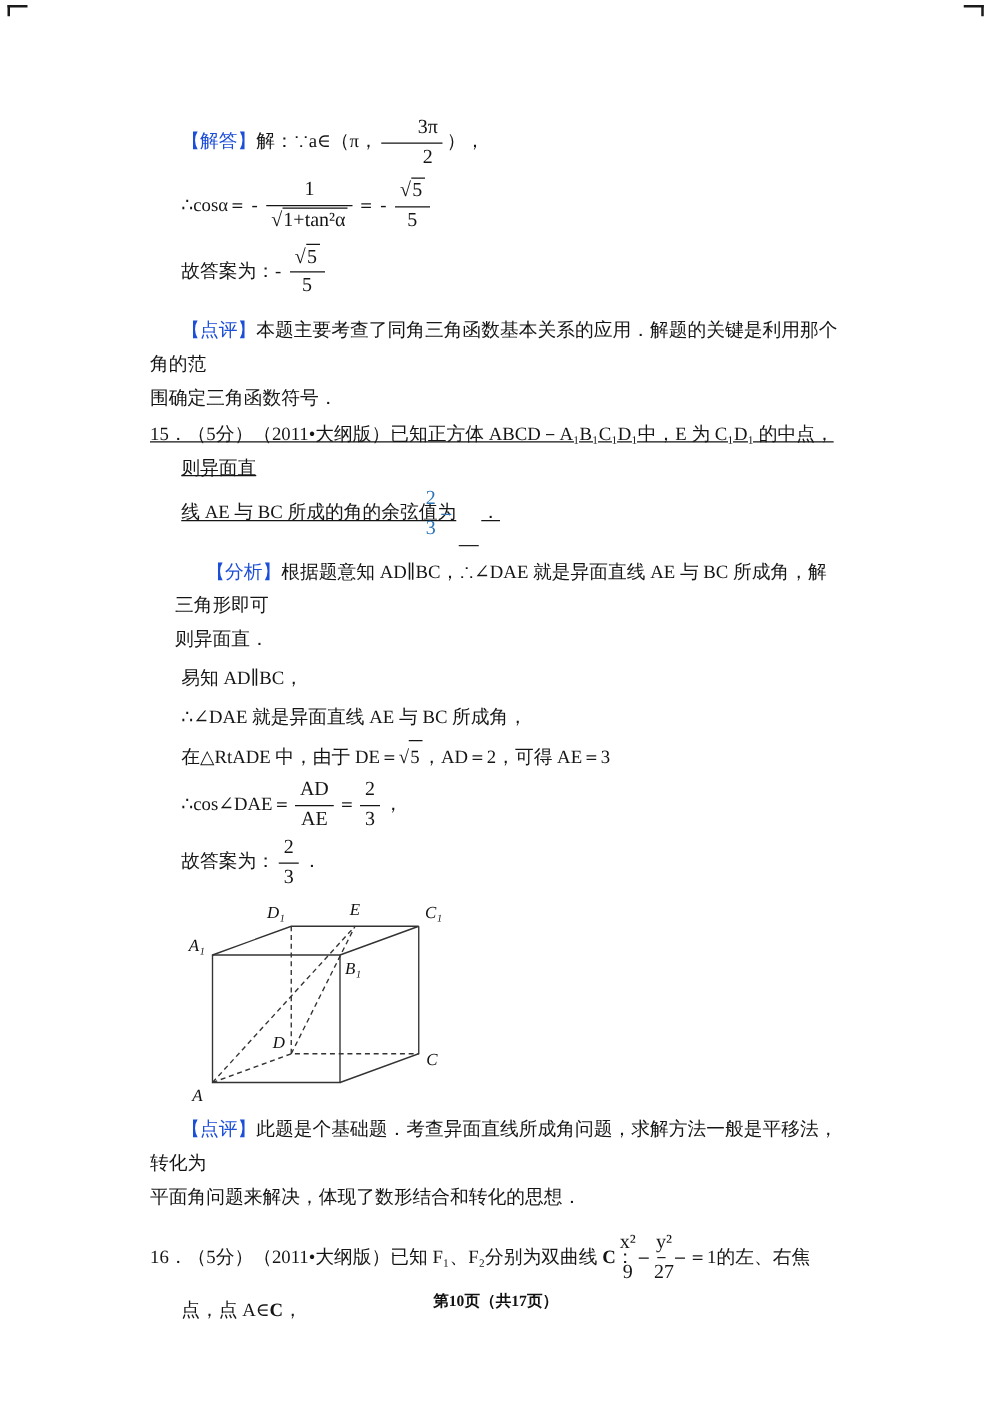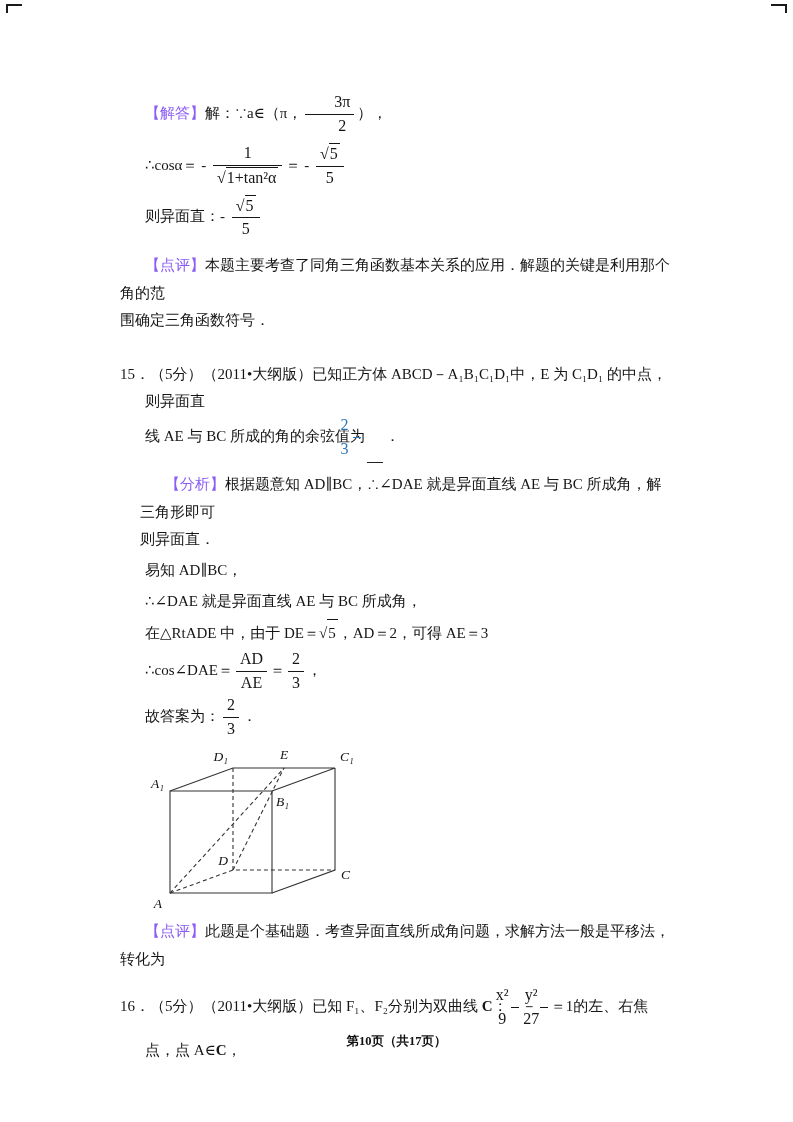--- a/index.html
+++ b/index.html
@@ -15,23 +15,23 @@
   .content { position:absolute; left:120px; top:92px; width:556px; }
 
   p { margin:0; }
   .t { line-height:27px; }
   .f { line-height:40px; }
   .F { line-height:52px; }
   .tagp { text-indent:25px; }
   .q { padding-left:25px; text-indent:-25px; }
   .ind { margin-left:25px; }
   .mt2 { margin-top:2px; } .mt4 { margin-top:4px; } .mt6 { margin-top:6px; }
-  .mt8 { margin-top:8px;margin-left:20px; } .mt12 { margin-top:12px; } .mt20 { margin-top:27px; }
+  .mt8 { margin-top:8px;margin-left:20px; } .mt12 { margin-top:12px; } .mt20 { margin-top:2px;text-decoration:underline; }
 
-  .tag { color:#8b5cf6;font-family:Liberation Mono, monospace; }
+  .tag { color:#1d4ed8; }
 
   .frac { display:inline-block; vertical-align:middle; text-align:center;
           margin:0 3px; font-size:16px; line-height:1.3; }
   .frac .num { display:block; border-bottom:1px solid currentColor; padding:0 4px 1px; }
   .frac .den { display:block; padding:1px 4px 0; }
 
   .sqrt { display:inline-block; white-space:nowrap; }
   .sqrt .sign { display:inline-block; }
   .sqrt .rad  { display:inline-block; border-top:1px solid currentColor; padding:0 2px 0 1px; }
 
@@ -52,21 +52,21 @@
 <div class="corner tl"></div>
 <div class="corner tr"></div>
 
 <div class="content">
 
   <p class="f tagp"><span class="tag">【解答】</span><span>解：∵a∈（π，</span><span class="frac"><span class="num">3π</span><span class="den">2</span></span><span>），</span></p>
 
 
   <p class="F ind mt2"><span>∴cosα＝ - </span><span class="frac"><span class="num">1</span><span class="den"><span class="sqrt"><span class="sign">√</span><span class="rad">1+tan²α</span></span></span></span><span>＝ - </span><span class="frac"><span class="num"><span class="sqrt"><span class="sign">√</span><span class="rad">5</span></span></span><span class="den">5</span></span></p>
 
-  <p class="f ind mt4"><span>则异面直：- </span><span class="frac"><span class="num"><span class="sqrt"><span class="sign">√</span><span class="rad">5</span></span></span><span class="den">5</span></span></p>
+  <p class="f ind mt4"><span>故答案为：- </span><span class="frac"><span class="num"><span class="sqrt"><span class="sign">√</span><span class="rad">5</span></span></span><span class="den">5</span></span></p>
 
   <p class="t tagp mt12"><span class="tag">【点评】</span><span>本题主要考查了同角三角函数基本关系的应用．解题的关键是利用那个角的范</span><br><span>围确定三角函数符号．</span></p>
 
   <p class="t q mt20"><span>15．（5分）（2011•大纲版）已知正方体 ABCD－A₁B₁C₁D₁中，E 为 C₁D₁ 的中点，则异面直</span><br><span>线 AE 与 BC 所成的角的余弦值为</span><span class="blank"><span class="frac"><span class="num">2</span><span class="den">3</span></span></span><span>．</span></p>
 
   <p class="t tagp mt8"><span class="tag">【分析】</span><span>根据题意知 AD∥BC，∴∠DAE 就是异面直线 AE 与 BC 所成角，解三角形即可</span><br><span>则异面直．</span></p>
 
 
   <p class="t ind mt4">易知 AD∥BC，</p>
 
@@ -95,19 +95,19 @@
       <text x="90" y="121" text-anchor="end">D</text>
       <text x="203" y="135" text-anchor="start">C</text>
       <text x="26" y="44" text-anchor="end">A₁</text>
       <text x="138" y="62" text-anchor="start">B₁</text>
       <text x="90" y="17" text-anchor="end">D₁</text>
       <text x="146" y="15" text-anchor="middle">E</text>
       <text x="202" y="17" text-anchor="start">C₁</text>
     </g>
   </svg>
 
-  <p class="t tagp mt4"><span class="tag">【点评】</span><span>此题是个基础题．考查异面直线所成角问题，求解方法一般是平移法，转化为</span><br></p>
+  <p class="t tagp mt4"><span class="tag">【点评】</span><span>此题是个基础题．考查异面直线所成角问题，求解方法一般是平移法，转化为</span><br><span>平面角问题来解决，体现了数形结合和转化的思想．</span></p>
 
   <p class="q mt12"><span class="f"><span>16．（5分）（2011•大纲版）已知 F₁、F₂分别为双曲线 </span><span class="bold">C</span><span>：</span><span class="frac"><span class="num">x²</span><span class="den">9</span></span><span>－</span><span class="frac"><span class="num">y²</span><span class="den">27</span></span><span>＝1的左、右焦点，点 A∈</span><span class="bold">C</span><span>，</span></span><br></p>
 
 </div>
 
 <div class="footer"><span>第10页（共17页）</span></div>
 
 </body></html>

